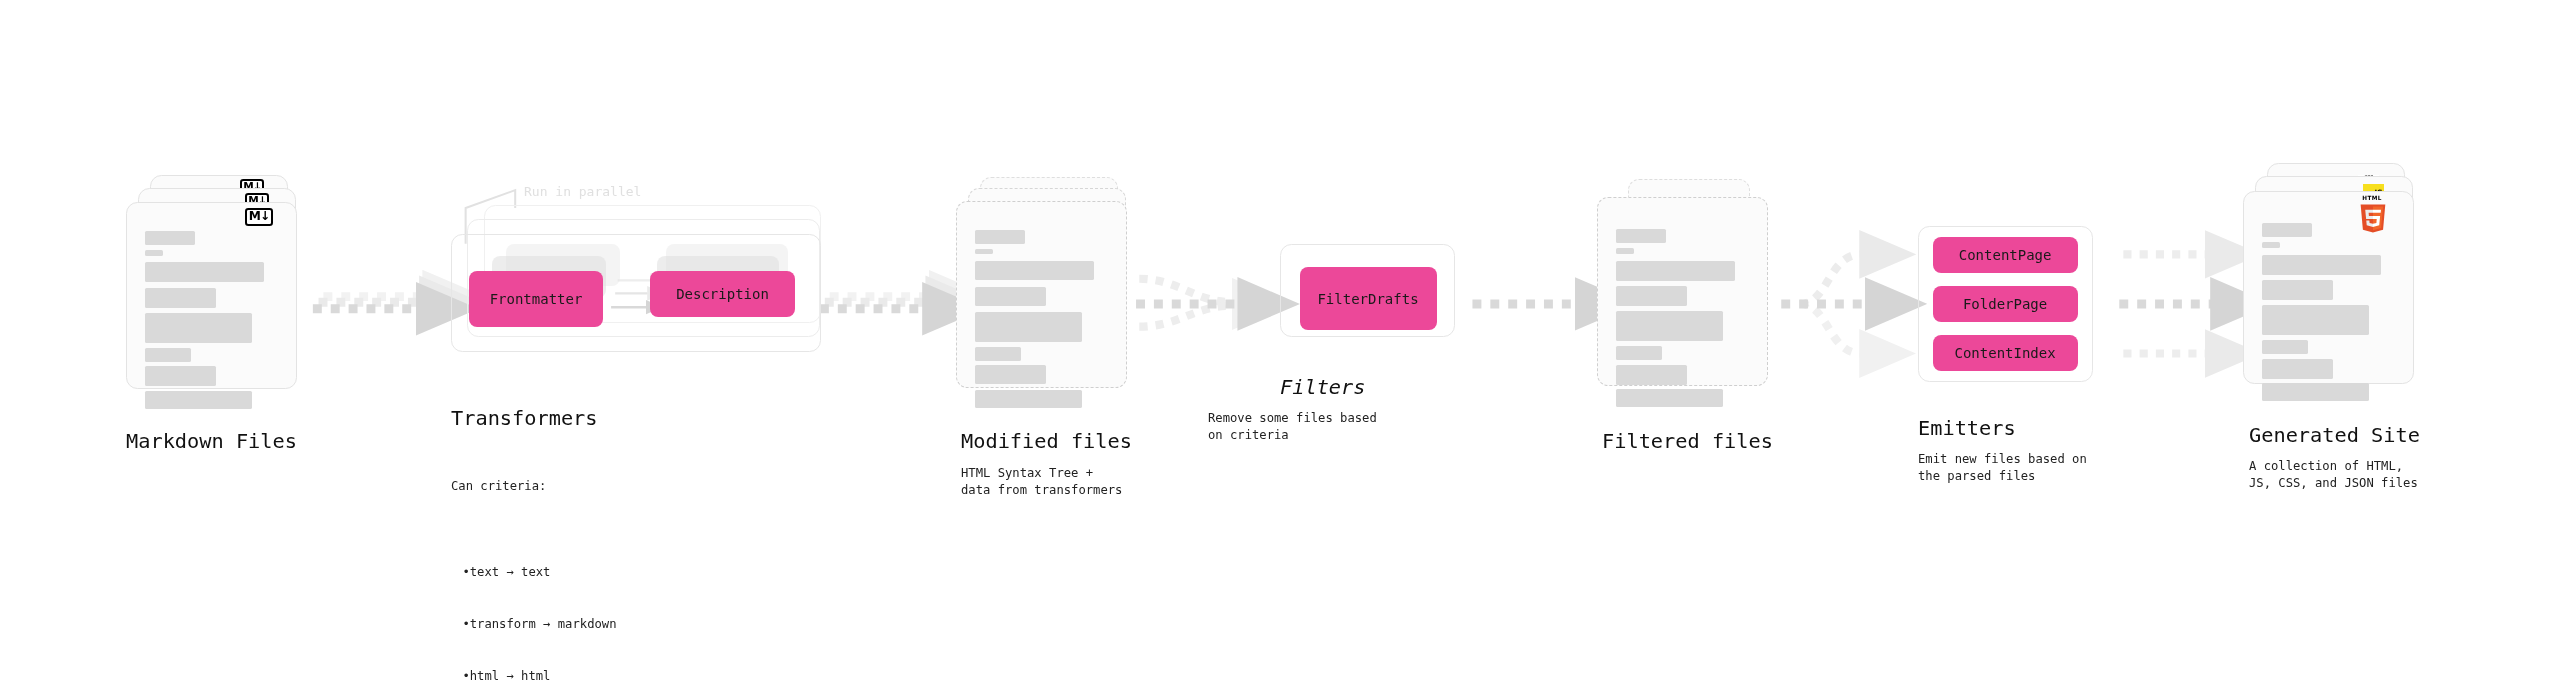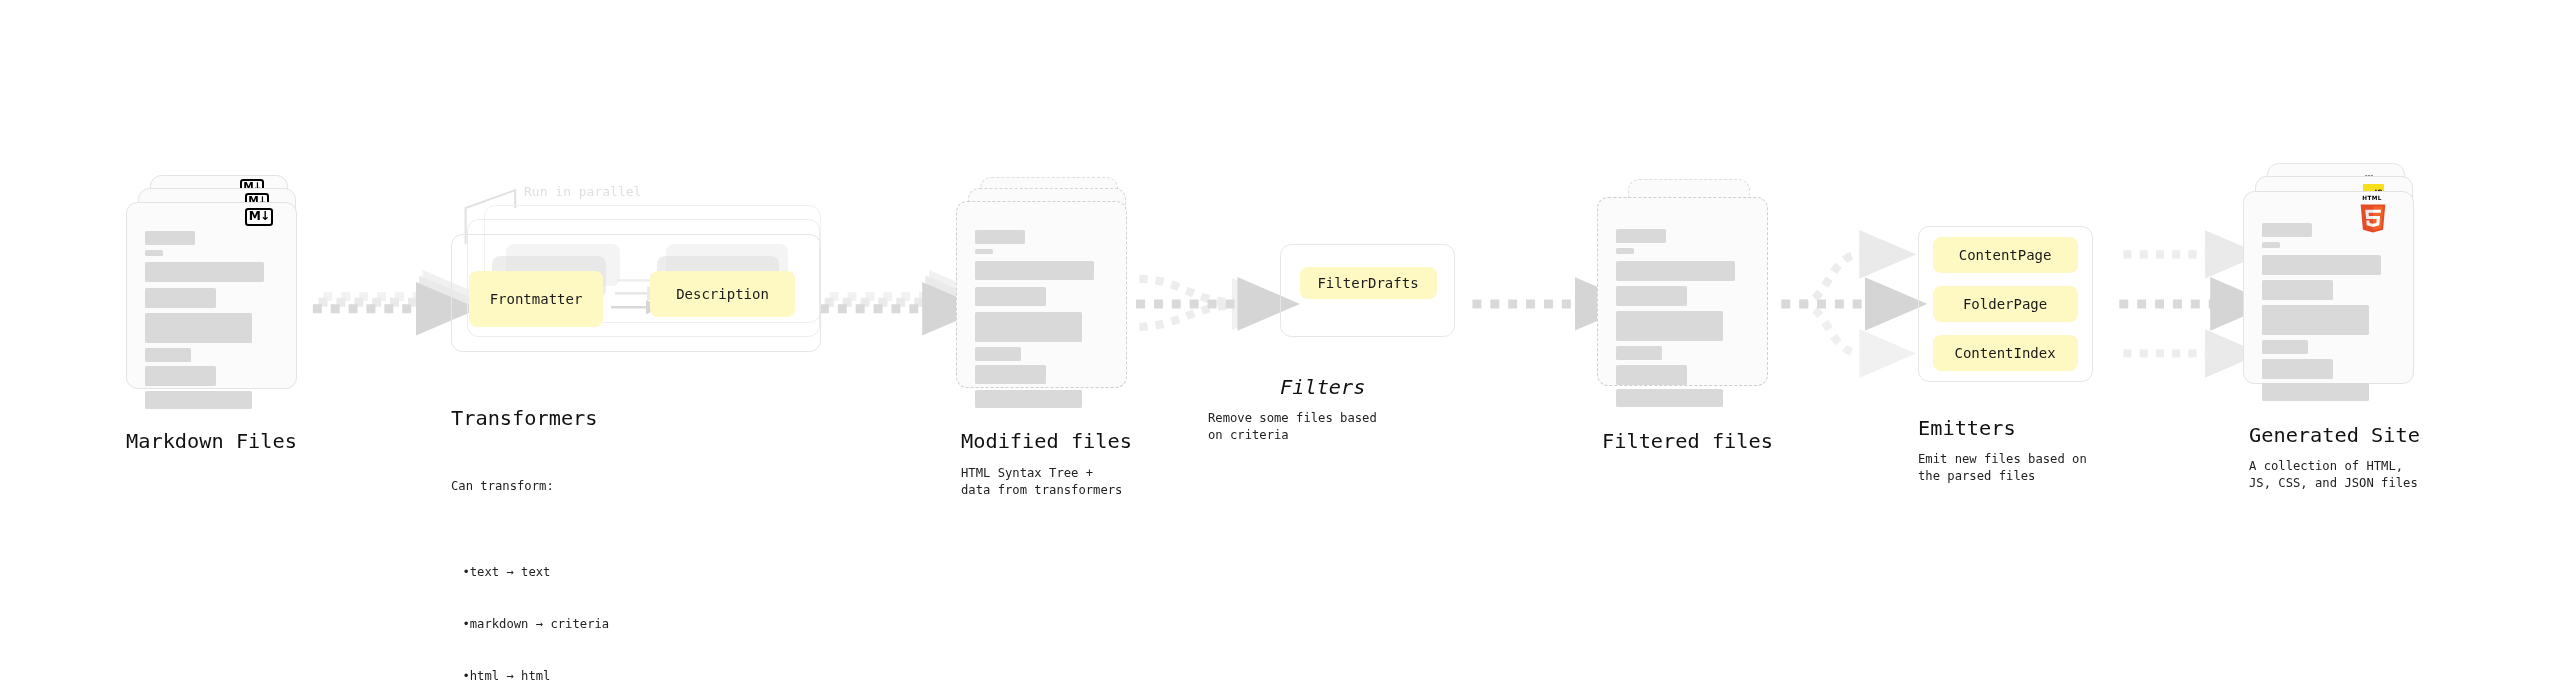--- a/index.html
+++ b/index.html
@@ -109,21 +109,21 @@
 
   
   .groupbox {
     position: absolute;
     border: 1.6px solid #e6e6e6;
     border-radius: 11.4px;
     background: transparent;
   }
   .chip {
     position: absolute;
-    background: #fef9c3;
+    background: #ec4899;
     border-radius: 8.1px;
     display: flex;
     align-items: center;
     justify-content: center;
     font-family: "DejaVu Sans Mono", "Liberation Mono", monospace;
     font-size: 14px;
     color: #1a1a1a;
     white-space: nowrap;
   }
   .chip.ghost1 { background: #dedede; opacity: 0.55; }
@@ -269,24 +269,24 @@
 
     <div class="chip" style="left:18px;  top:64px; width:134px; height:56px;">Frontmatter</div>
     <div class="chip" style="left:199px; top:64px; width:145px; height:46px;">Description</div>
   </div>
 
   <div class="parallel-label" style="left:524px; top:184px;">Run in parallel</div>
 
   <div class="caption-title" style="left:451px; top:406px;">Transformers</div>
 
   <div class="caption-sub" style="left:451px; top:443px;">
-    <div>Can transform:</div>
+    <div>Can criteria:</div>
     <ul>
       <li>text → text</li>
-      <li>markdown → criteria</li>
+      <li>transform → markdown</li>
       <li>html → html</li>
     </ul>
   </div>
 
   <div class="node" style="left:956px; top:177px;">
     <div class="docstack" style="width:187px; height:211px;">
       <div class="doc dashed" style="left:24.4px; top:0px;  width:138px; height:41px; border-color:#dedede;"></div>
       <div class="doc dashed" style="left:12.2px; top:11.4px; width:158px; height:41px; border-color:#d6d6d6;"></div>
       <div class="doc dashed" style="left:0px;  top:23.6px; width:171px; height:187px;">
         <div class="skeleton" style="position:absolute; inset:0;">
@@ -302,21 +302,21 @@
       </div>
     </div>
   </div>
 
   <div class="caption-title" style="left:961px; top:429px;">Modified files</div>
   <div class="caption-sub" style="left:961px; top:465px;">HTML Syntax Tree +
 data from transformers</div>
 
   <div class="node" style="left:1280px; top:244px;">
     <div class="groupbox" style="left:0px; top:0px; width:175px; height:93px;"></div>
-    <div class="chip" style="left:19.5px; top:23px; width:137px; height:32px;border-radius:8px;">FilterDrafts</div>
+    <div class="chip" style="left:19.5px; top:23px; width:137px; height:63px;border-radius:8px;">FilterDrafts</div>
   </div>
 
   <div class="caption-title" style="left:1280px; top:375px;font-style:italic;">Filters</div>
   <div class="caption-sub" style="left:1208px; top:410px;">Remove some files based
 on criteria</div>
 
   <div class="node" style="left:1597px; top:179px;">
     <div class="docstack" style="width:187px; height:211px;">
       <div class="doc dashed" style="left:31px; top:0px;  width:122px; height:32.5px; border-color:#dedede;"></div>
       <div class="doc dashed" style="left:0px;  top:18px; width:171px; height:189px;">

